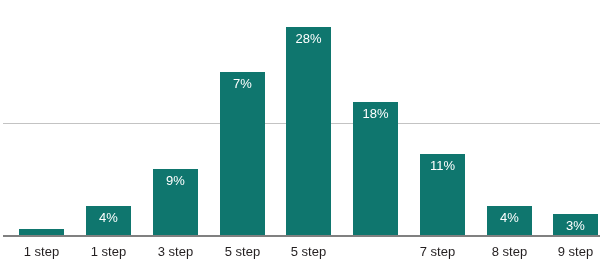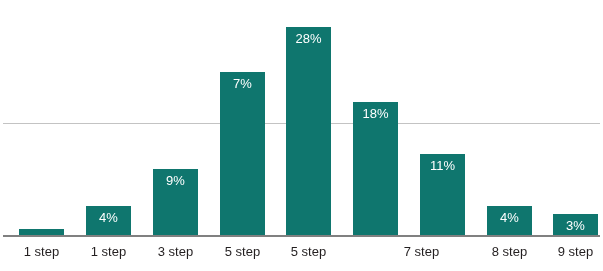--- a/index.html
+++ b/index.html
@@ -121,18 +121,18 @@
 
     <div id="axis-baseline"></div>
   </div>
 
   <div id="xaxis-labels">
     <span class="xtick-label" style="left:8px;">1 step</span>
     <span class="xtick-label" style="left:75px;">1 step</span>
     <span class="xtick-label" style="left:142px;">3 step</span>
     <span class="xtick-label" style="left:209px;">5 step</span>
     <span class="xtick-label" style="left:275px;">5 step</span>
-    <span class="xtick-label" style="left:388px;">7 step</span>
+    <span class="xtick-label" style="left:404px;">7 step</span>
     <span class="xtick-label" style="left:476px;">8 step</span>
     <span class="xtick-label" style="left:542px;">9 step</span>
   </div>
 
 </div>
 
 </body></html>

